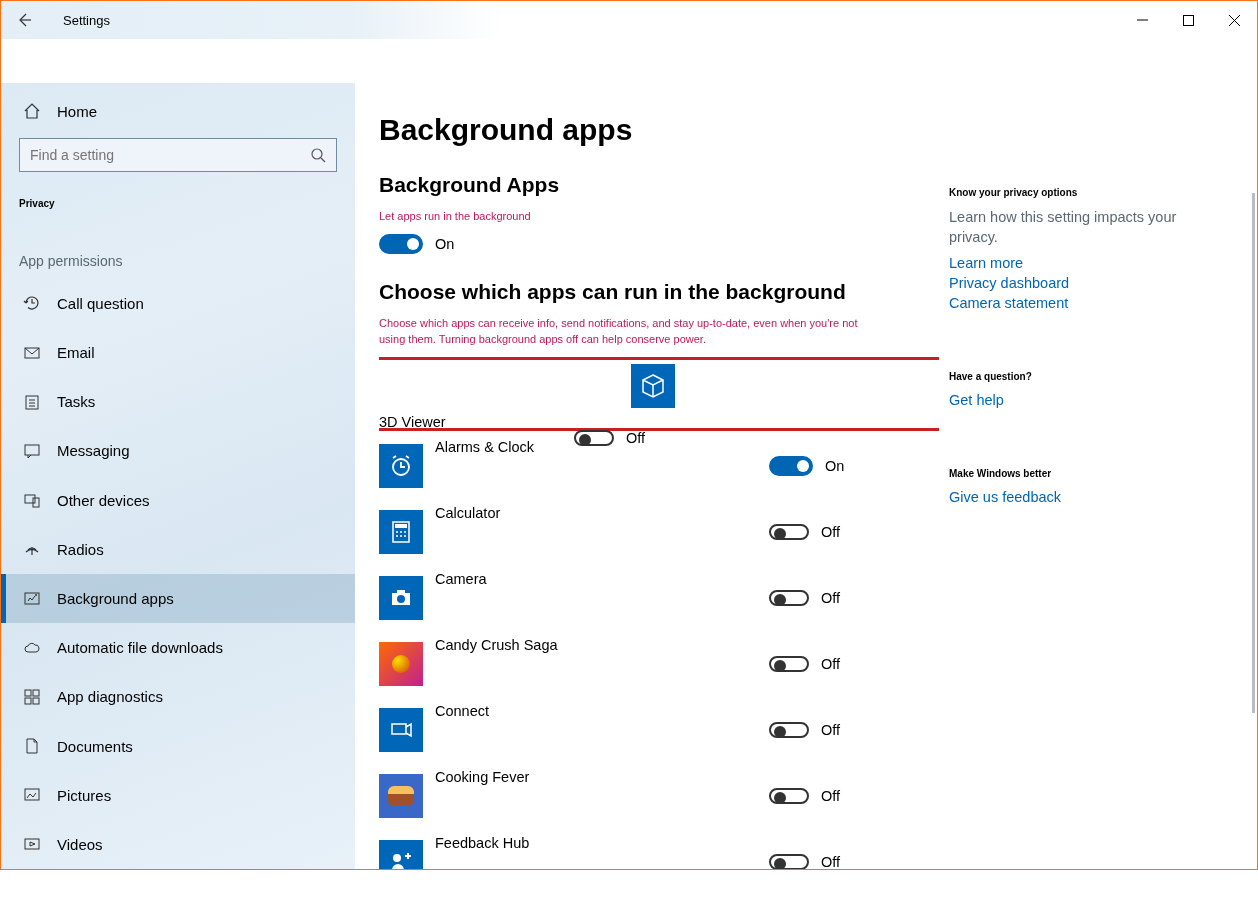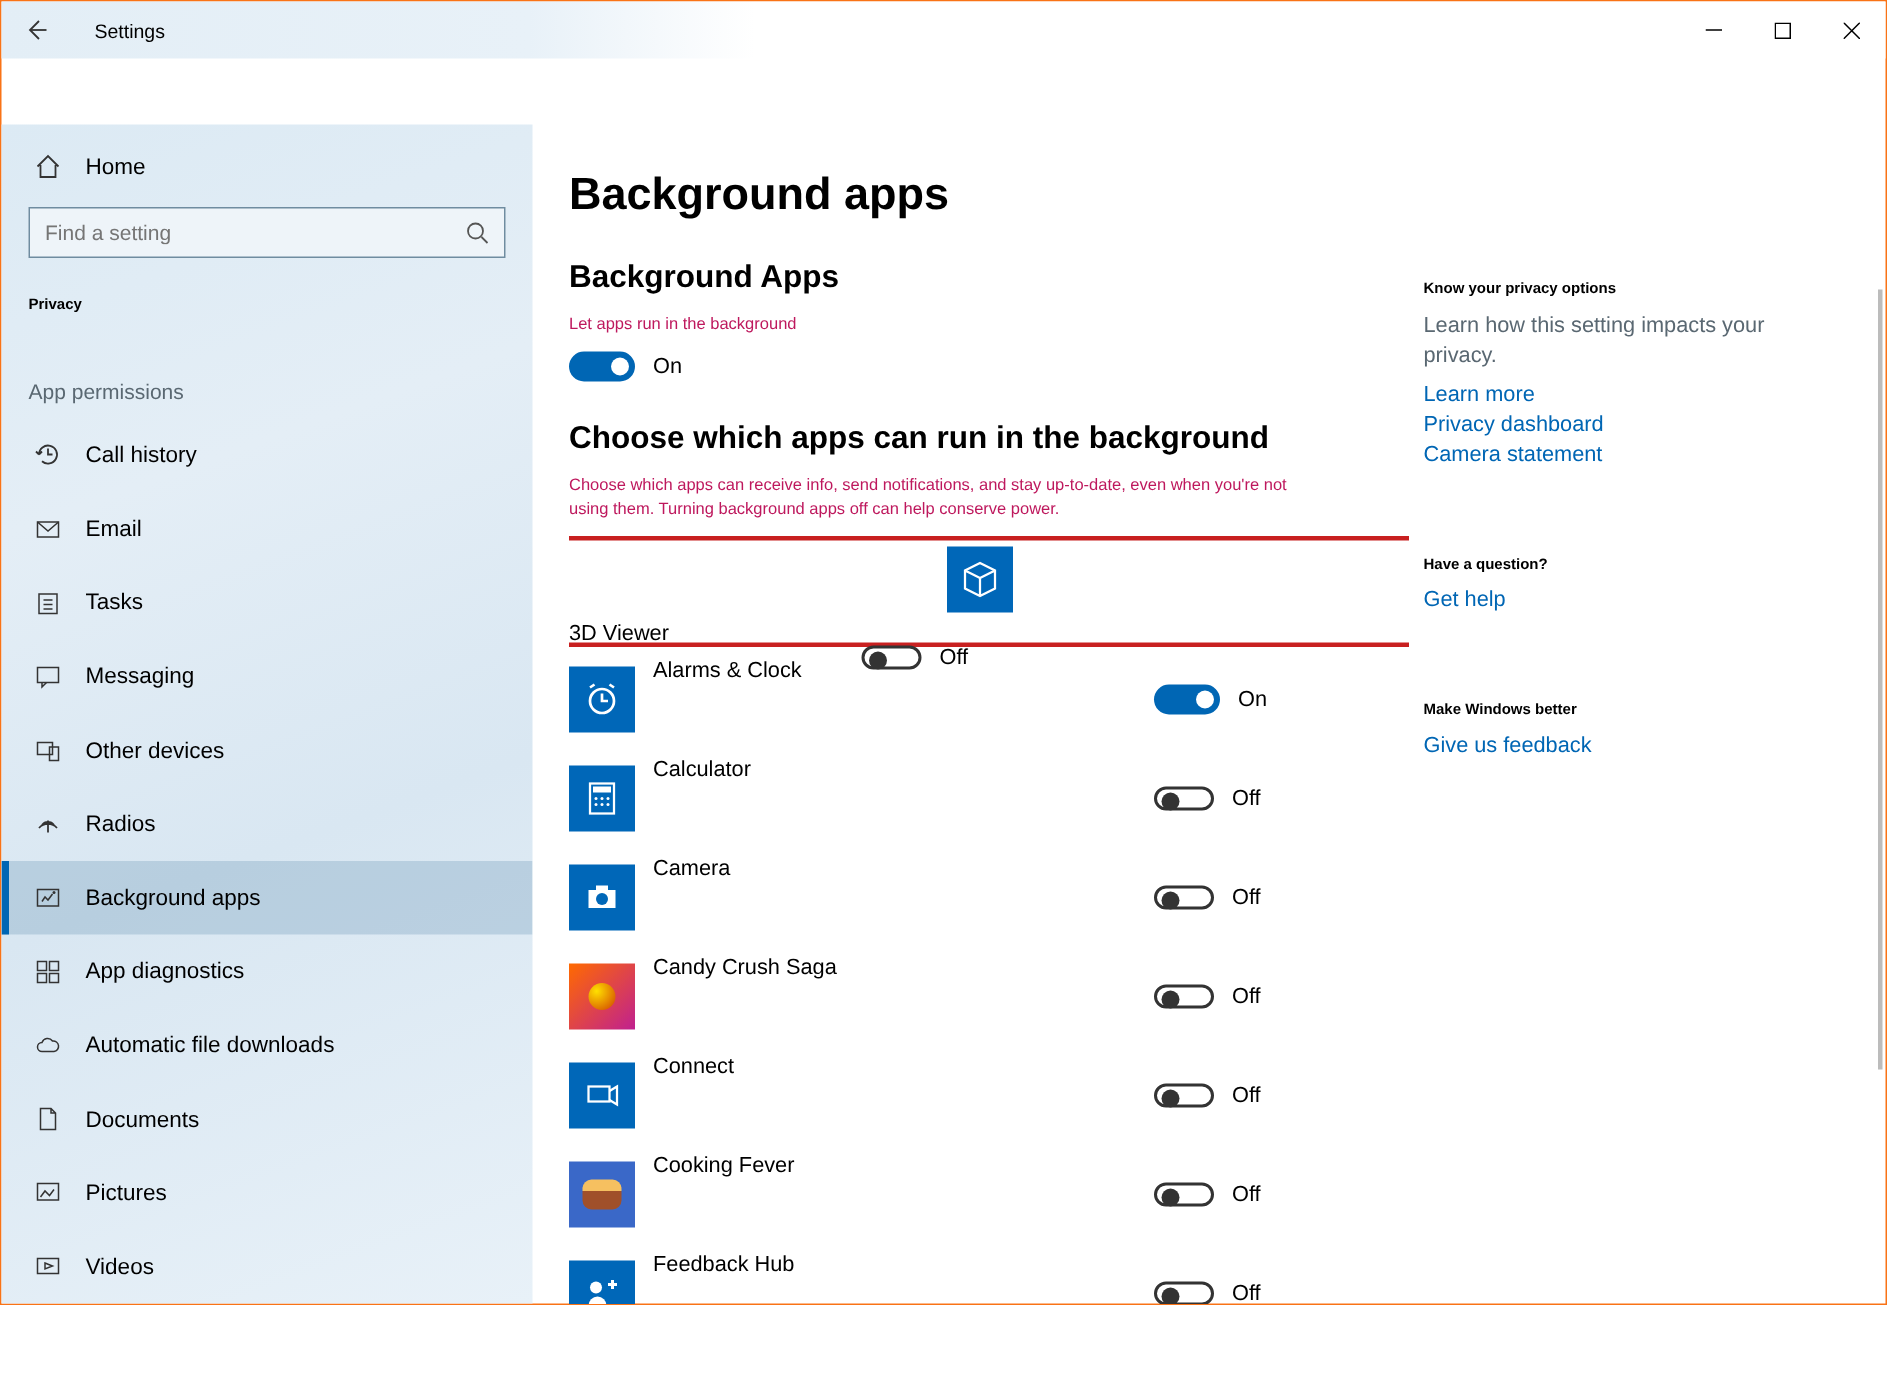--- a/index.html
+++ b/index.html
@@ -300,21 +300,21 @@
       </div>
       <div class="category">Privacy</div>
       <div class="group-label">App permissions</div>
 
       <div class="nav-item">
         <span class="icon">
             <svg width="18" height="18" viewBox="0 0 18 18">
               <path d="M3 9 a6 6 0 1 1 2 4.5 M3 9 l-2 -2 M3 9 l2 -2 M9 5 V9 H12" stroke="#333" fill="none" stroke-width="1.2"></path>
             </svg>
           </span>
-        <span>Call history</span>
+        <span>Call question</span>
       </div>
       <div class="nav-item">
         <span class="icon">
             <svg width="18" height="18" viewBox="0 0 18 18">
               <rect x="2" y="4" width="14" height="10" stroke="#333" fill="none"></rect>
               <path d="M2 4 L9 10 L16 4" stroke="#333" fill="none"></path>
             </svg>
           </span>
         <span>Email</span>
       </div>
@@ -355,39 +355,39 @@
       </div>
       <div class="nav-item active">
         <span class="icon">
             <svg width="18" height="18" viewBox="0 0 18 18">
               <rect x="2" y="3" width="14" height="11" stroke="#333" fill="none"></rect>
               <path d="M5 11 L7 8 L9 10 L12 6" stroke="#333" fill="none"></path>
               <circle cx="13" cy="5" r="1" fill="#333"></circle>
             </svg>
           </span>
         <span>Background apps</span>
+      </div>
+      <div class="nav-item">
+        <span class="icon">
+            <svg width="18" height="18" viewBox="0 0 18 18">
+              <path d="M5 13 a3 3 0 0 1 0-6 a4 4 0 0 1 7-1 a3 3 0 0 1 1 7 Z" stroke="#333" fill="none"></path>
+            </svg>
+          </span>
+        <span>Automatic file downloads</span>
       </div>
       <div class="nav-item">
         <span class="icon">
             <svg width="18" height="18" viewBox="0 0 18 18">
               <rect x="2" y="2" width="6" height="6" stroke="#333" fill="none"></rect>
               <rect x="10" y="2" width="6" height="6" stroke="#333" fill="none"></rect>
               <rect x="2" y="10" width="6" height="6" stroke="#333" fill="none"></rect>
               <rect x="10" y="10" width="6" height="6" stroke="#333" fill="none"></rect>
             </svg>
           </span>
         <span>App diagnostics</span>
-      </div>
-      <div class="nav-item">
-        <span class="icon">
-            <svg width="18" height="18" viewBox="0 0 18 18">
-              <path d="M5 13 a3 3 0 0 1 0-6 a4 4 0 0 1 7-1 a3 3 0 0 1 1 7 Z" stroke="#333" fill="none"></path>
-            </svg>
-          </span>
-        <span>Automatic file downloads</span>
       </div>
       <div class="nav-item">
         <span class="icon">
             <svg width="18" height="18" viewBox="0 0 18 18">
               <path d="M4 2 H11 L14 5 V16 H4 Z M11 2 V5 H14" stroke="#333" fill="none"></path>
             </svg>
           </span>
         <span>Documents</span>
       </div>
       <div class="nav-item">

